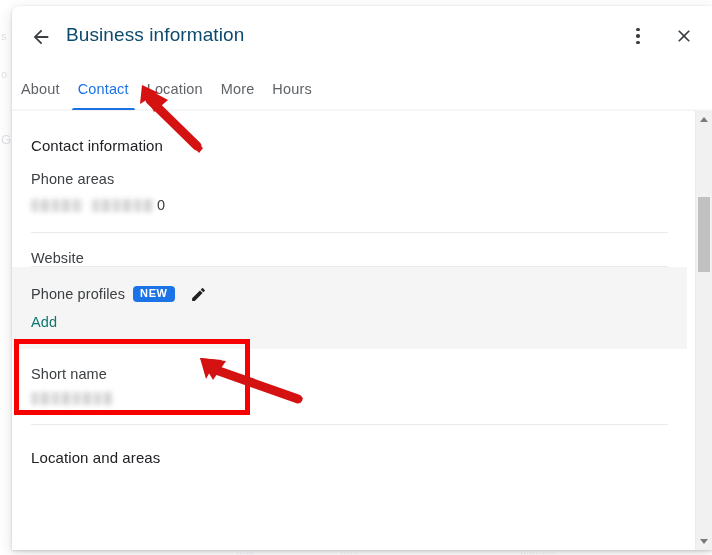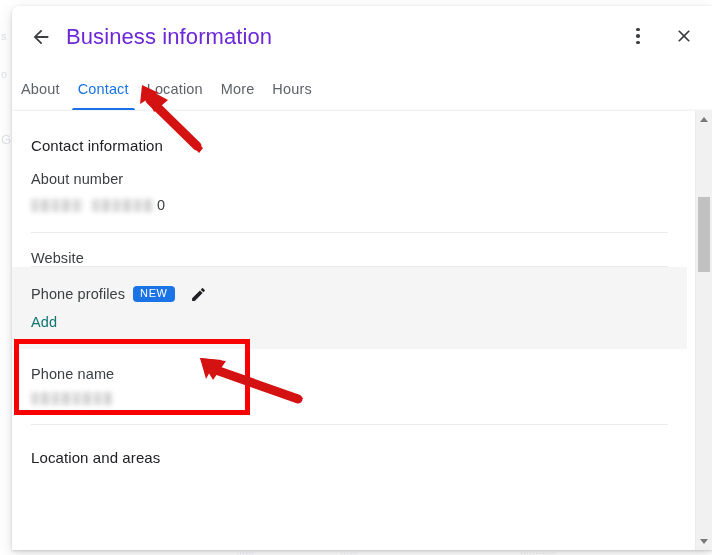--- a/index.html
+++ b/index.html
@@ -66,22 +66,22 @@
     border-radius: 50%;
     display: flex;
     align-items: center;
     justify-content: center;
     cursor: pointer;
   }
   .dlg-title {
     position: absolute;
     left: 54px;
     top: 18px;
-    font-size: 22px;
-    color: #6d28d9;
+    font-size: 19px;
+    color: #0c4a6e;
     letter-spacing: 0.1px;
   }
   .hdr-right {
     position: absolute;
     right: 10px;
     top: 12px;
     display: flex;
     align-items: center;
     gap: 10px;
   }
@@ -225,21 +225,21 @@
   .tail-text { margin-left: 3px; }
 
   
   .badge-new {
     display: inline-flex;
     align-items: center;
     justify-content: center;
     background: #1b73e8;
     color: #ffffff;
     font-size: 11px;
-    font-weight: 400;
+    font-weight: 700;
     letter-spacing: 0.6px;
     border-radius: 4px;
     padding: 2px 7px 3px 7px;
     line-height: 1;
   }
   .pencil-btn {
     display: inline-flex;
     align-items: center;
     justify-content: center;
     width: 20px;
@@ -349,21 +349,21 @@
       <div class="tabs-sep"></div>
     </div>
 
     <div class="dlg-body">
       <div class="scroll-area">
 
         <div class="section-title">Contact information</div>
 
         <div class="row">
           <div class="row-label-line">
-            <span class="row-label">About number</span>
+            <span class="row-label">Phone areas</span>
           </div>
           <div class="row-value">
             <span class="blur w-phone-a"></span>
             <span class="blur w-phone-b"></span>
             <span class="tail-text">0</span>
           </div>
         </div>
         <div class="divider"></div>
 
         <div class="row">
@@ -381,21 +381,21 @@
               <svg width="17" height="17" viewBox="0 0 24 24">
                 <path d="M3 17.25V21h3.75L17.81 9.94l-3.75-3.75L3 17.25zM20.71 7.04a1 1 0 000-1.41l-2.34-2.34a1 1 0 00-1.41 0l-1.83 1.83 3.75 3.75 1.83-1.83z" fill="#202124"></path>
               </svg>
             </span>
           </div>
           <div class="row-value muted">Add</div>
         </div>
 
         <div class="row">
           <div class="row-label-line">
-            <span class="row-label">Phone name</span>
+            <span class="row-label">Short name</span>
           </div>
           <div class="row-value">
             <span class="blur w-short"></span>
           </div>
         </div>
         <div class="divider"></div>
 
         <div class="section-title bottom">Location and areas</div>
       </div>
 

